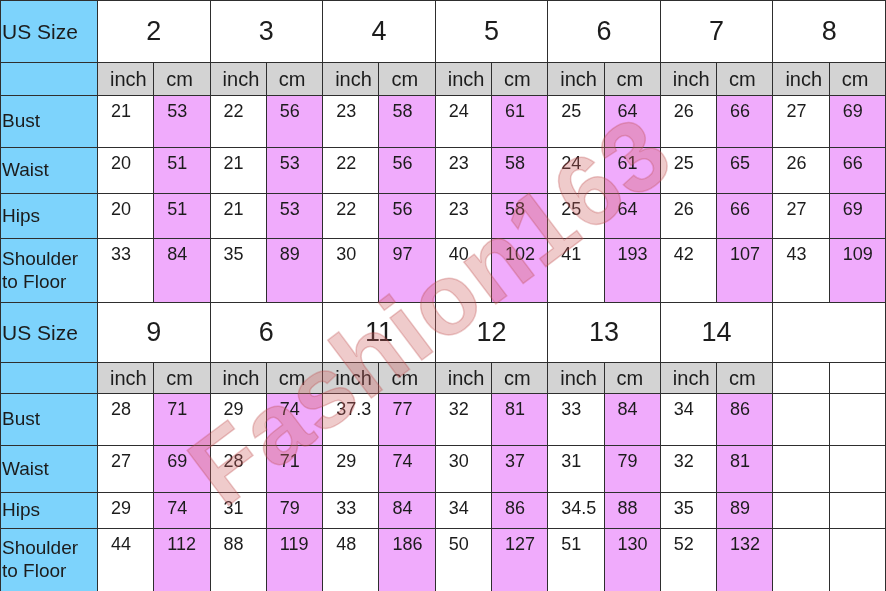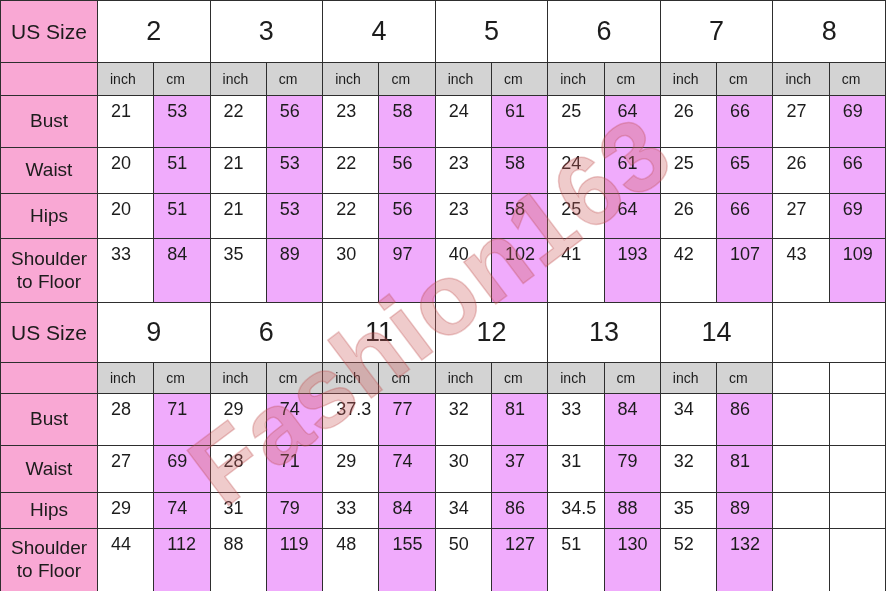--- a/index.html
+++ b/index.html
@@ -11,24 +11,24 @@
   col.labcol{width:97px;}
   td{border:1px solid #2e2e2e;overflow:hidden;white-space:normal;}
   
   tr.s0.row-size{height:62px;} tr.s0.row-unit{height:33px;}
   tr.s0.row-d0{height:52px;} tr.s0.row-d1{height:46px;}
   tr.s0.row-d2{height:45px;} tr.s0.row-d3{height:64px;}
   tr.s1.row-size{height:60px;} tr.s1.row-unit{height:31px;}
   tr.s1.row-d0{height:52px;} tr.s1.row-d1{height:47px;}
   tr.s1.row-d2{height:36px;} tr.s1.row-d3{height:63px;}
   
-  td.lab{background:#f9a8d4;text-align:center;vertical-align:middle;font-size:19px;line-height:1.2;}
+  td.lab{background:#7dd3fc;text-align:left;vertical-align:middle;font-size:19px;line-height:1.2;}
   td.corner{font-size:21px;}
   td.size-cell{background:#ffffff;text-align:center;vertical-align:middle;font-size:27px;}
-  td.u{background:#d3d3d3;text-align:left;vertical-align:middle;padding:0 0 0 12px;font-size:14px;}
+  td.u{background:#d3d3d3;text-align:left;vertical-align:middle;padding:0 0 0 12px;font-size:20px;}
   td.ue{background:#ffffff;}
   td.ci{background:#ffffff;}
   td.cc{background:#f0abfc;}
   td.ci,td.cc{text-align:left;vertical-align:top;padding:5px 0 0 13px;font-size:18px;}
   td.ce{background:#ffffff;}
   
   #watermark{
     position:absolute;left:140px;top:245px;width:580px;height:130px;
     line-height:130px;text-align:center;font-size:100px;font-weight:600;
     letter-spacing:2px;color:rgba(206,96,96,0.33);
@@ -232,21 +232,21 @@
           <td class="ce"></td>
           <td class="ce"></td>
         </tr>
         <tr class="s1 row-d3">
           <td class="lab">Shoulder to Floor</td>
           <td class="ci">44</td>
           <td class="cc">112</td>
           <td class="ci">88</td>
           <td class="cc">119</td>
           <td class="ci">48</td>
-          <td class="cc">155</td>
+          <td class="cc">186</td>
           <td class="ci">50</td>
           <td class="cc">127</td>
           <td class="ci">51</td>
           <td class="cc">130</td>
           <td class="ci">52</td>
           <td class="cc">132</td>
           <td class="ce"></td>
           <td class="ce"></td>
         </tr>
       </tbody>

